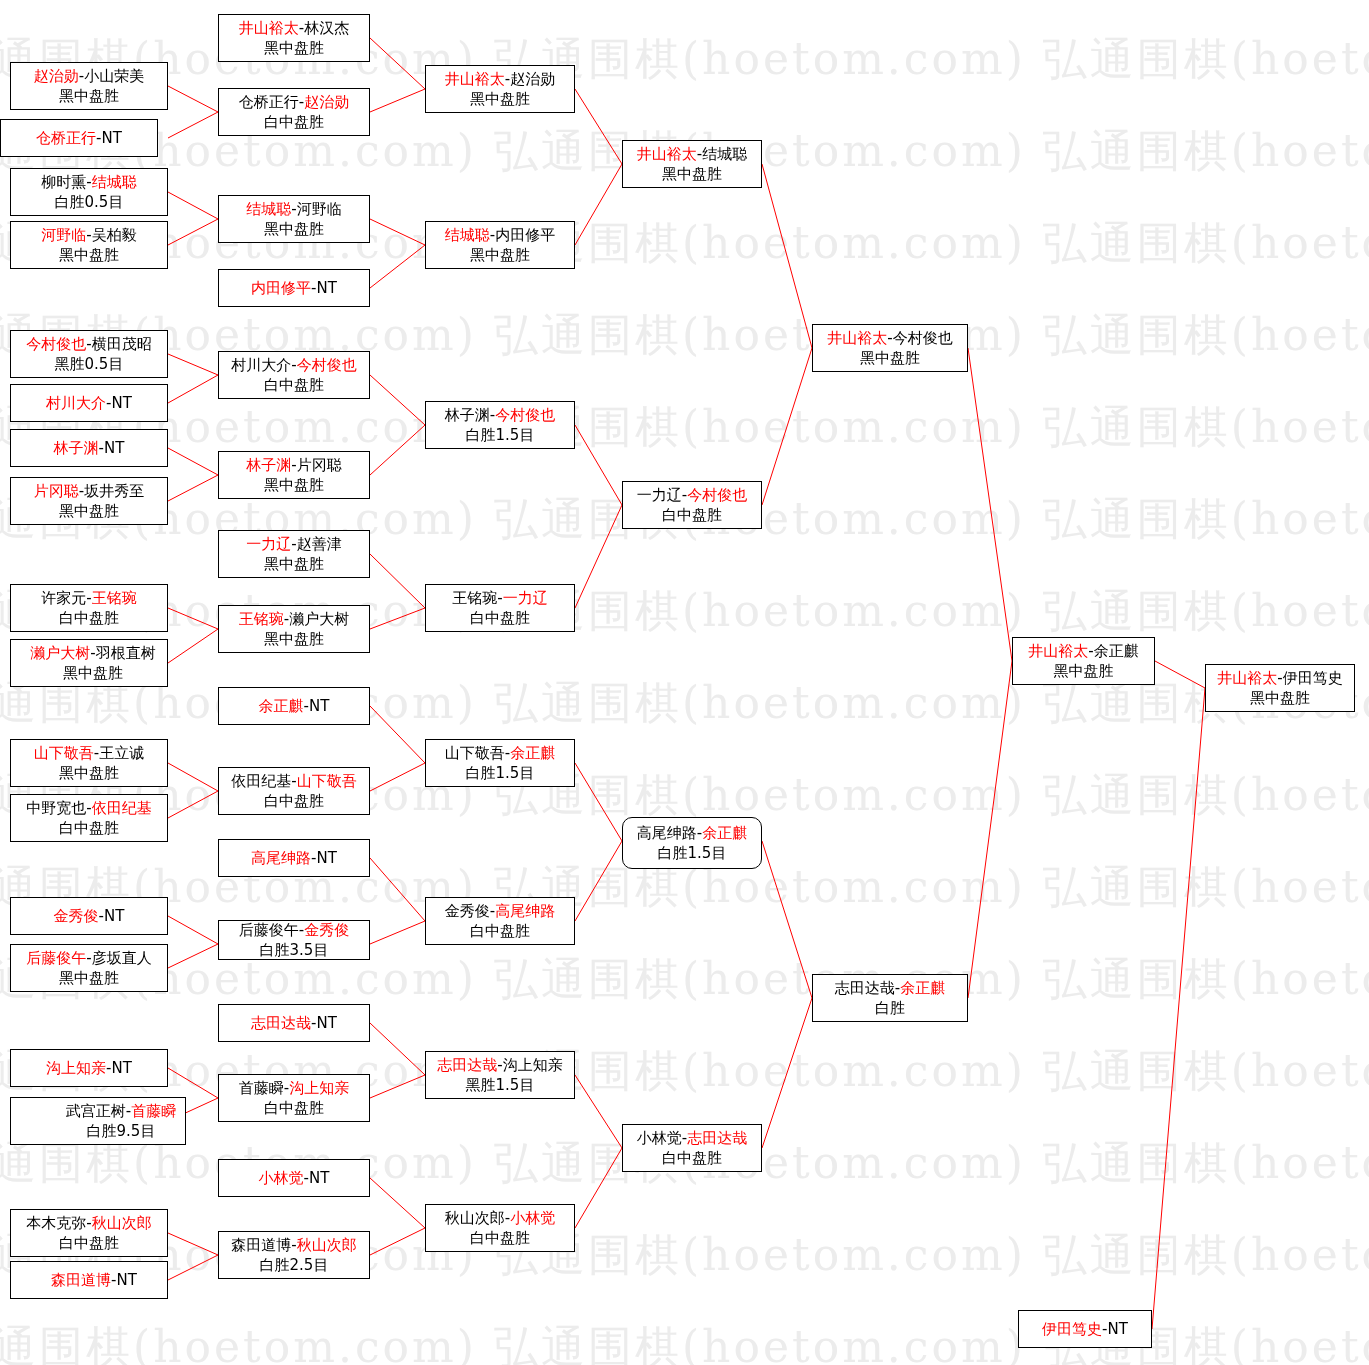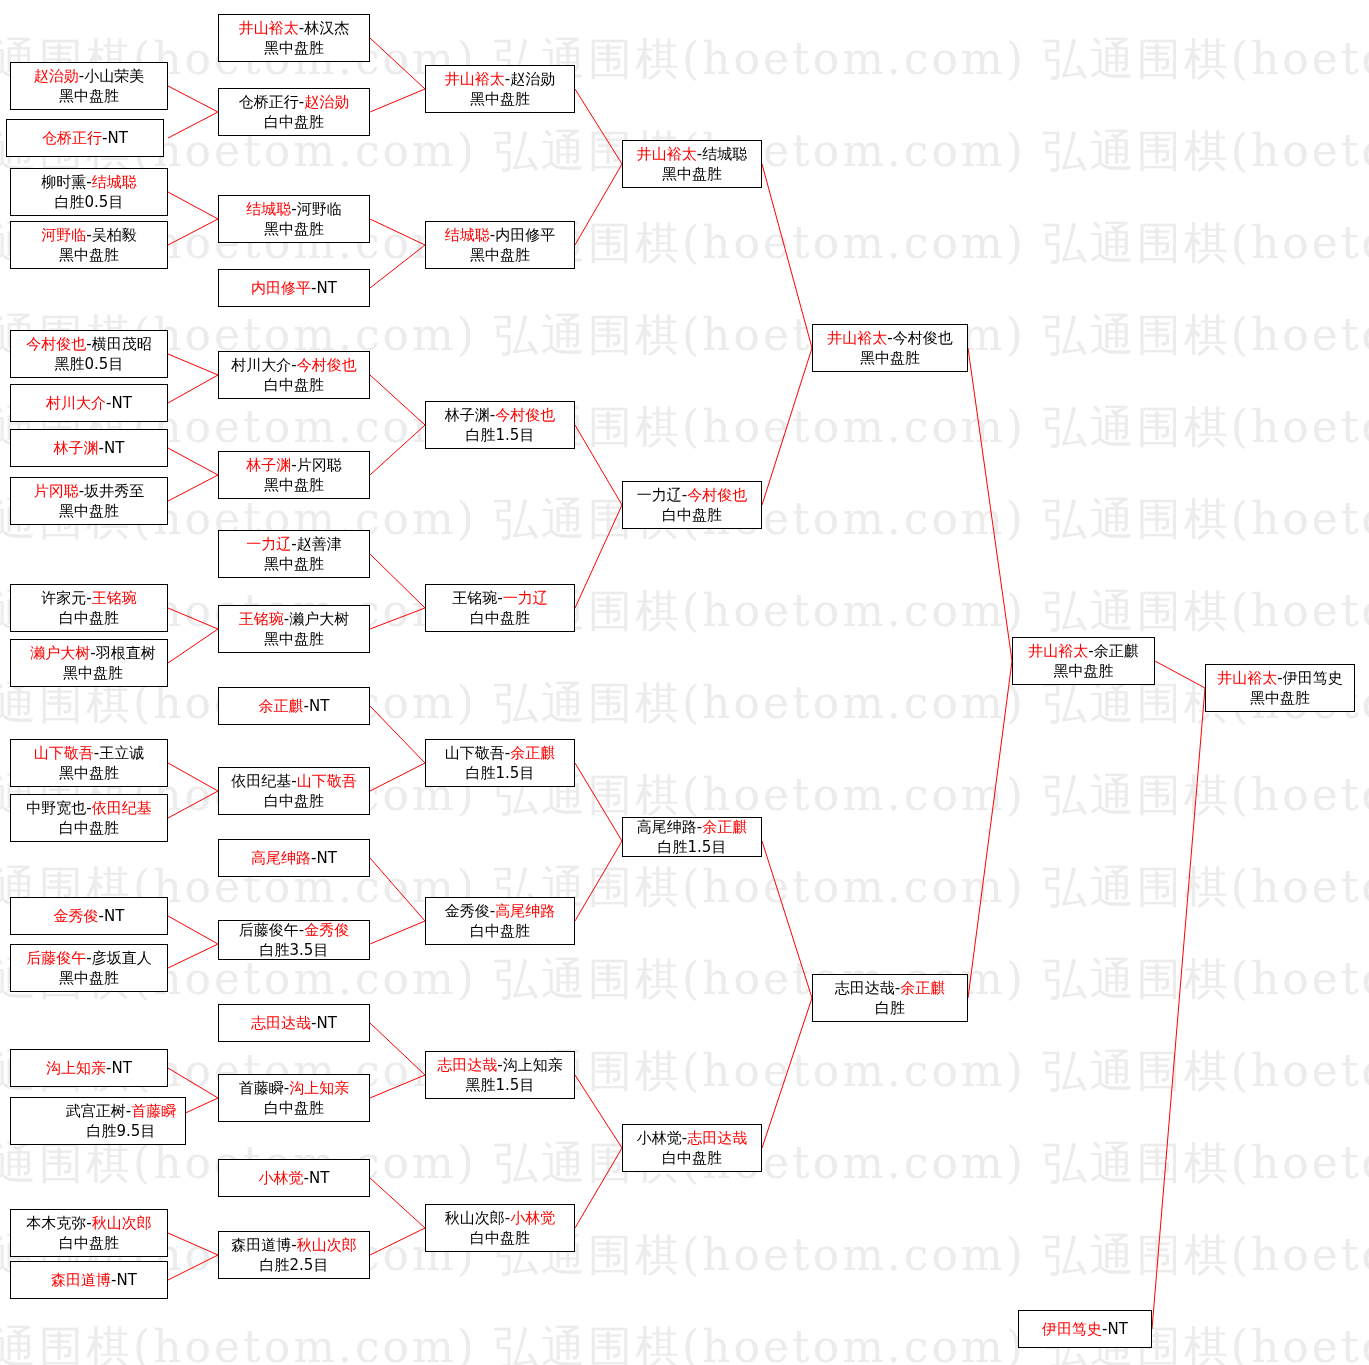--- a/index.html
+++ b/index.html
@@ -121,21 +121,21 @@
       <line x1="968" y1="348" x2="1012" y2="661" stroke="#ff0000" stroke-width="1"></line>
       <line x1="968" y1="998" x2="1012" y2="661" stroke="#ff0000" stroke-width="1"></line>
       <line x1="1155" y1="661" x2="1205" y2="688" stroke="#ff0000" stroke-width="1"></line>
       <line x1="1152" y1="1329" x2="1205" y2="688" stroke="#ff0000" stroke-width="1"></line>
     </svg>
   <div id="bracket">
       <div class="node" style="left: 10px; top: 62px; width: 158px; height: 48px;">
     <div class="players"><span></span><span class="red">赵治勋</span><span>-小山荣美</span></div>
     <div class="result">黑中盘胜</div>
   </div>
-      <div class="node" style="left: 6px; top: 119px; width: 158px; height: 38px; justify-content: center;">
+      <div class="node" style="left: 0; top: 119px; width: 158px; height: 38px; justify-content: center;">
     <div class="players"><span></span><span class="red">仓桥正行</span><span>-NT</span></div>
 
   </div>
       <div class="node" style="left: 10px; top: 168px; width: 158px; height: 48px;">
     <div class="players"><span>柳时熏-</span><span class="red">结城聪</span><span></span></div>
     <div class="result">白胜0.5目</div>
   </div>
       <div class="node" style="left: 10px; top: 221px; width: 158px; height: 48px;">
     <div class="players"><span></span><span class="red">河野临</span><span>-吴柏毅</span></div>
     <div class="result">黑中盘胜</div>
@@ -293,21 +293,21 @@
     <div class="result">白中盘胜</div>
   </div>
       <div class="node" style="left: 622px; top: 140px; width: 140px; height: 48px;">
     <div class="players"><span></span><span class="red">井山裕太</span><span>-结城聪</span></div>
     <div class="result">黑中盘胜</div>
   </div>
       <div class="node" style="left: 622px; top: 481px; width: 140px; height: 48px;">
     <div class="players"><span>一力辽-</span><span class="red">今村俊也</span><span></span></div>
     <div class="result">白中盘胜</div>
   </div>
-      <div class="node" style="left: 622px; top: 817px; width: 140px; height: 40px;">
+      <div class="node" style="left: 622px; top: 817px; width: 140px; height: 52px; border-radius: 10px;">
     <div class="players"><span>高尾绅路-</span><span class="red">余正麒</span><span></span></div>
     <div class="result">白胜1.5目</div>
   </div>
       <div class="node" style="left: 622px; top: 1124px; width: 140px; height: 48px;">
     <div class="players"><span>小林觉-</span><span class="red">志田达哉</span><span></span></div>
     <div class="result">白中盘胜</div>
   </div>
       <div class="node" style="left: 812px; top: 324px; width: 156px; height: 48px;">
     <div class="players"><span></span><span class="red">井山裕太</span><span>-今村俊也</span></div>
     <div class="result">黑中盘胜</div>

